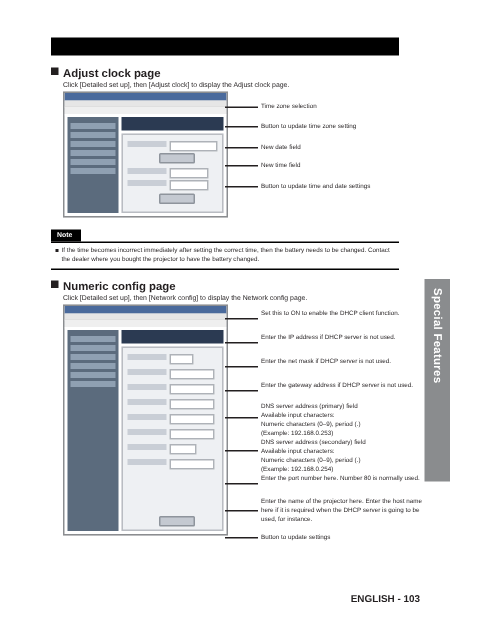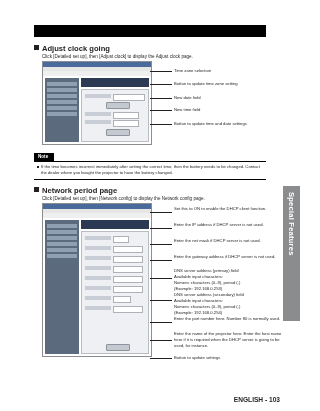--- a/index.html
+++ b/index.html
@@ -107,21 +107,21 @@
 
 <div class="page">
 
   <div class="topbar"></div>
 
   <div class="sidetab">
     <span>Special Features</span>
   </div>
 
   <div class="sec-head" style="left:34px;top:44px;">
-    <span class="sq"></span><span>Adjust clock going</span>
+    <span class="sq"></span><span>Adjust clock page</span>
   </div>
   <div class="sec-sub" style="left:42px;top:54px;">Click [Detailed set up], then [Adjust clock] to display the Adjust clock page.</div>
 
   <div class="shot" style="left:42px;top:61px;width:108px;height:82px;">
     <div class="titlebar"></div>
     <div class="menubar"></div>
     <div class="addrbar"></div>
     <div class="browser-body">
       <div class="leftnav">
         <div class="navitem" style="top:4px;"></div>
@@ -159,21 +159,21 @@
 
   <div class="leader" style="left:150px;top:124px;width:22px;"></div>
   <div class="callout" style="left:174px;top:121px;width:114px;">Button to update time and date settings</div>
 
   <div class="note-tab" style="left:34px;top:153px;">Note</div>
   <div class="note-body" style="left:34px;top:161px;width:232px;padding:2px 2px 3px 2px;box-sizing:border-box;">
     <div class="li">If the time becomes incorrect immediately after setting the correct time, then the battery needs to be changed. Contact the dealer where you bought the projector to have the battery changed.</div>
   </div>
 
   <div class="sec-head" style="left:34px;top:186px;">
-    <span class="sq"></span><span>Network period page</span>
+    <span class="sq"></span><span>Numeric config page</span>
   </div>
   <div class="sec-sub" style="left:42px;top:196px;">Click [Detailed set up], then [Network config] to display the Network config page.</div>
 
   <div class="shot" style="left:42px;top:203px;width:108px;height:152px;">
     <div class="titlebar"></div>
     <div class="menubar"></div>
     <div class="addrbar"></div>
     <div class="browser-body">
       <div class="leftnav">
         <div class="navitem" style="top:4px;"></div>

